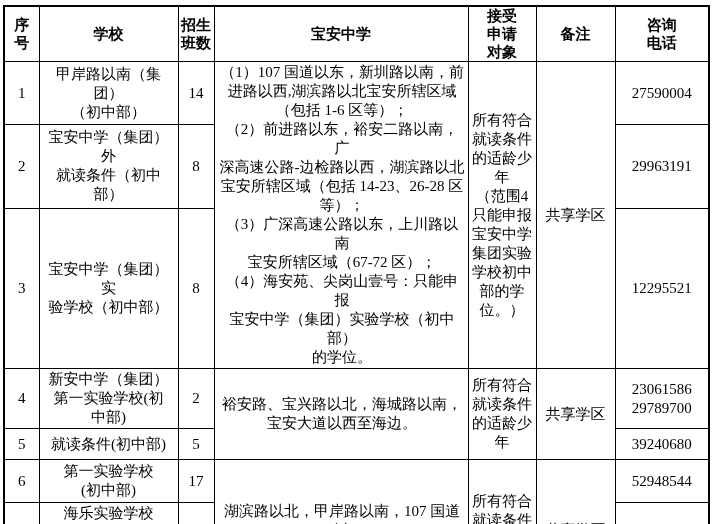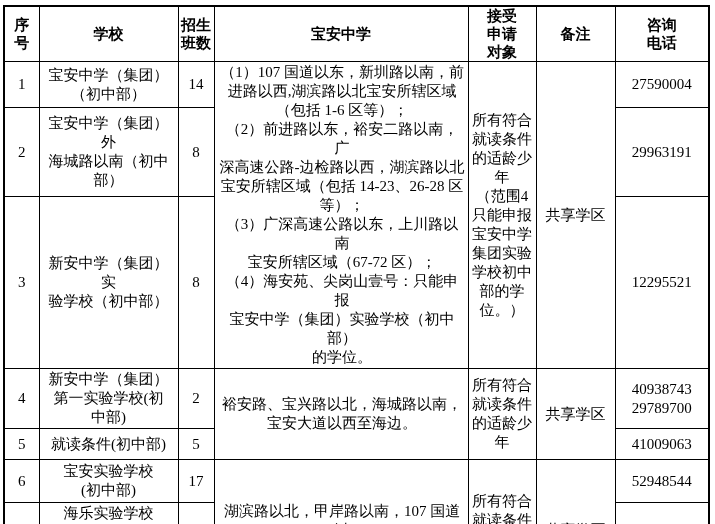--- a/index.html
+++ b/index.html
@@ -66,21 +66,21 @@
         <th>接受
 申请
 对象</th>
         <th>备注</th>
         <th>咨询
 电话</th>
       </tr>
 
       <tr class="r1">
         <td>1</td>
-        <td>宝安中学（集团）
+        <td>甲岸路以南（集团）
 （初中部）</td>
         <td>14</td>
         <td class="range" rowspan="3">（1）107 国道以东，新圳路以南，前
 进路以西,湖滨路以北宝安所辖区域
 （包括 1-6 区等）；
 （2）前进路以东，裕安二路以南，广
 深高速公路-边检路以西，湖滨路以北
 宝安所辖区域（包括 14-23、26-28 区
 等）；
 （3）广深高速公路以东，上川路以南
@@ -98,58 +98,58 @@
 集团实验
 学校初中
 部的学
 位。）</td>
         <td rowspan="3">共享学区</td>
         <td>27590004</td>
       </tr>
       <tr class="r2">
         <td>2</td>
         <td>宝安中学（集团）外
-海城路以南（初中部）</td>
+就读条件（初中部）</td>
         <td>8</td>
         <td>29963191</td>
       </tr>
       <tr class="r3">
         <td>3</td>
-        <td>新安中学（集团）实
+        <td>宝安中学（集团）实
 验学校（初中部）</td>
         <td>8</td>
         <td>12295521</td>
       </tr>
 
       <tr class="r4">
         <td>4</td>
         <td>新安中学（集团）
 第一实验学校(初
 中部)</td>
         <td>2</td>
         <td class="range" rowspan="2">裕安路、宝兴路以北，海城路以南，
 宝安大道以西至海边。</td>
         <td class="applicants" rowspan="2">所有符合
 就读条件
 的适龄少
 年</td>
         <td rowspan="2">共享学区</td>
-        <td>40938743
+        <td>23061586
 29789700</td>
       </tr>
       <tr class="r5">
         <td>5</td>
         <td>就读条件(初中部)</td>
         <td>5</td>
-        <td>41009063</td>
+        <td>39240680</td>
       </tr>
 
       <tr class="r6">
         <td>6</td>
-        <td>宝安实验学校
+        <td>第一实验学校
 (初中部)</td>
         <td>17</td>
         <td class="range" rowspan="2">湖滨路以北，甲岸路以南，107 国道以
 西至海边。</td>
         <td class="applicants" rowspan="2">所有符合
 就读条件
 的适龄少
 年</td>
         <td rowspan="2">共享学区</td>
         <td>52948544</td>

